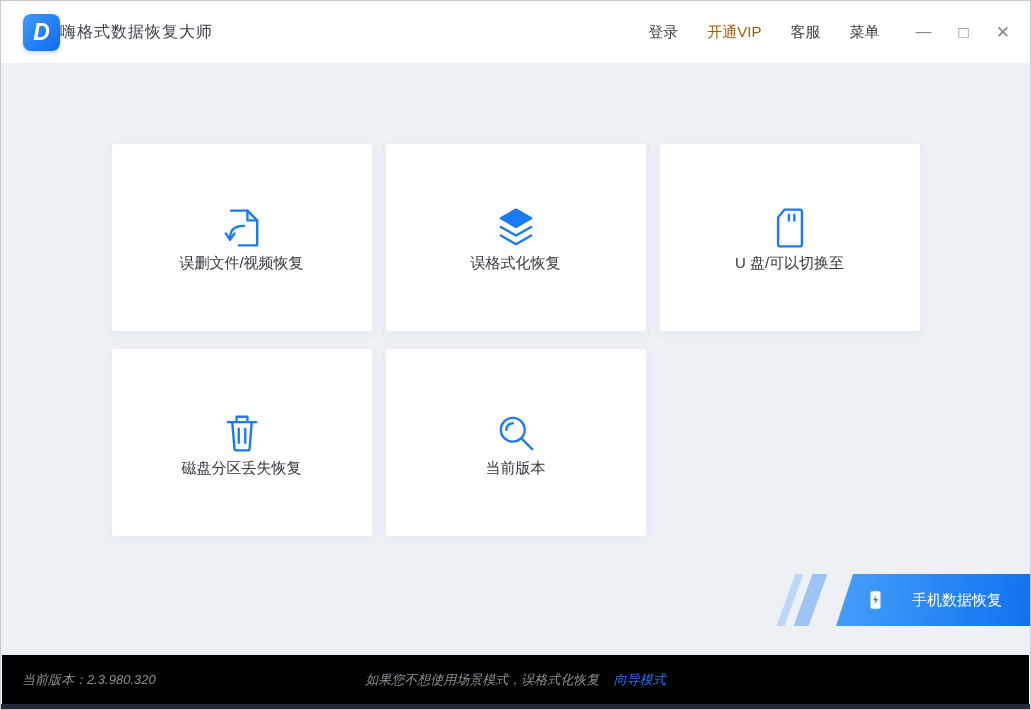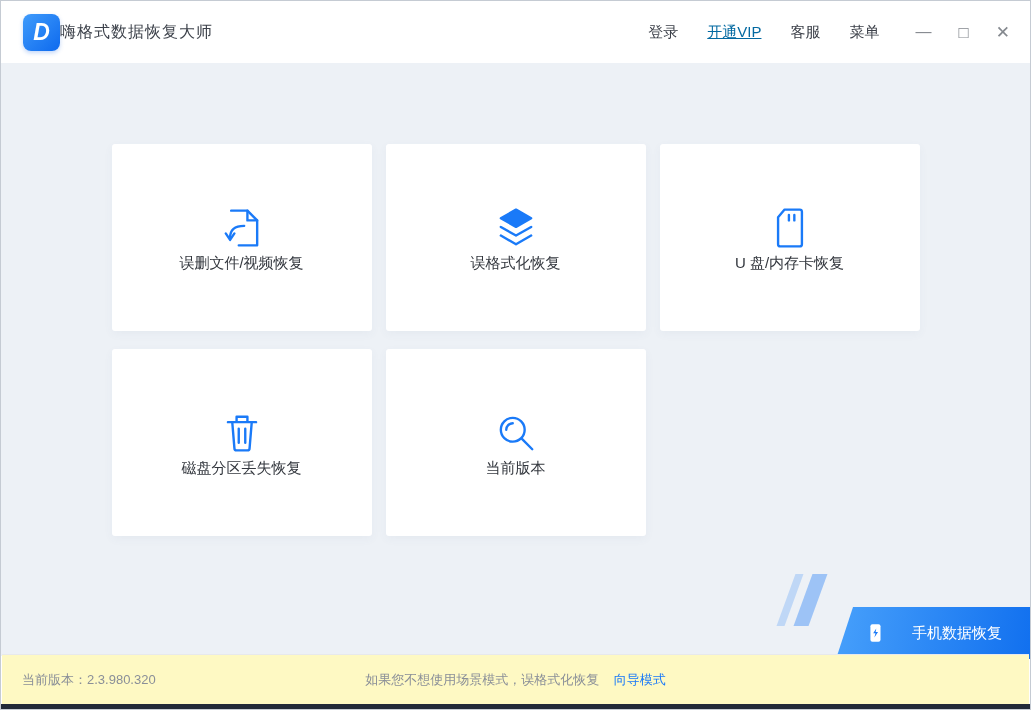--- a/index.html
+++ b/index.html
@@ -22,21 +22,21 @@
     width:37px; height:37px; border-radius:8px; flex:0 0 auto;
     background:linear-gradient(135deg,#3f9bfb,#0e6aee);
     color:#fff; display:flex; align-items:center; justify-content:center;
     font-size:23px; font-weight:bold; font-style:italic;
     box-shadow:0 2px 4px rgba(20,100,230,.25);
   }
   .app-title { font-size:16px; color:#3d424b; letter-spacing:1px; }
   .tb-spacer { flex:1; }
   .tb-nav { display:flex; align-items:center; gap:29px; font-size:15px; color:#3c4049; }
   .tb-nav > span { cursor:pointer;text-align:center; }
-  .tb-nav .vip { color:#0369a1;text-decoration:underline; }
+  .tb-nav .vip { color:#a16207; }
   .win-controls { display:flex; align-items:center; gap:27px; margin-left:36px; color:#85898f; }
   .win-controls > span { cursor:pointer; font-size:16px; line-height:1; }
   .win-controls .max { font-size:17px; }
   .win-controls .close { font-size:17px; }
 
   
   .main { position:relative; height:593px; background:#edf1f6; }
   .grid {
     position:absolute; top:81px; left:50%; transform:translateX(-50%);
     display:grid; grid-template-columns:repeat(3,260px); gap:18px 14px;
@@ -55,29 +55,29 @@
   
   .banner-area { position:absolute; right:0; top:511px; height:52px; width:320px; pointer-events:none; }
   .stripe { position:absolute; top:0; height:52px; transform:skewX(-20deg); }
   .stripe.s1 { right:212px; width:15px; background:rgba(26,122,248,.38); }
   .stripe.s2 { right:236px; width:8px;  background:rgba(26,122,248,.22); }
   .banner {
     position:absolute; right:0; top:0; height:52px; width:194px; pointer-events:auto;
     background:linear-gradient(100deg,#47a0fb,#1170ef);
     clip-path:polygon(17px 0,100% 0,100% 100%,0 100%);
     display:flex; align-items:center; justify-content:center; gap:26px;
-    color:#fff; font-size:15px; cursor:pointer;margin-top:33px;
+    color:#fff; font-size:15px; cursor:pointer;
   }
   .banner svg { width:22px; height:22px; }
 
   
   .statusbar {
     position:absolute; left:1px; right:1px; bottom:5px; height:49px;
-    background:#fef9c3; border-top:1px solid #e7e9ec;
-    display:flex; align-items:center;
+    background:#000000; border-top:1px solid #e7e9ec;
+    display:flex; align-items:center;font-style:italic;
   }
   .version { margin-left:20px; font-size:13px; color:#8a8f98; }
   .mode { position:absolute; left:50%; transform:translateX(-50%); font-size:13px; color:#8a8f98; white-space:nowrap; }
   .mode .mode-link { color:#1a7af8; cursor:pointer; margin-left:11px; }
   .bottom-edge { position:absolute; left:0; right:0; bottom:0; height:5px; background:#222a38; }
 </style>
 </head>
 <body>
 
 <div class="window">
@@ -120,21 +120,21 @@
         </svg>
         <div class="card-label">误格式化恢复</div>
       </div>
 
       <div class="card">
         <svg viewBox="0 0 48 48">
           <path d="M19 7 h14 a2 2 0 0 1 2 2 v30 a2 2 0 0 1 -2 2 h-18 a2 2 0 0 1 -2 -2 V14 Z"></path>
           <path d="M23 12 v5"></path>
           <path d="M28 12 v5"></path>
         </svg>
-        <div class="card-label">U 盘/内存卡恢复</div>
+        <div class="card-label">U 盘/可以切换至</div>
       </div>
 
       <div class="card">
         <svg viewBox="0 0 48 48">
           <path d="M19 13 V9 h10 v4"></path>
           <path d="M11 14 h26"></path>
           <path d="M15 14 l2 24 a2 2 0 0 0 2 2 h10 a2 2 0 0 0 2 -2 l2 -24"></path>
           <path d="M21 20 v13"></path>
           <path d="M27 20 v13"></path>
         </svg>

